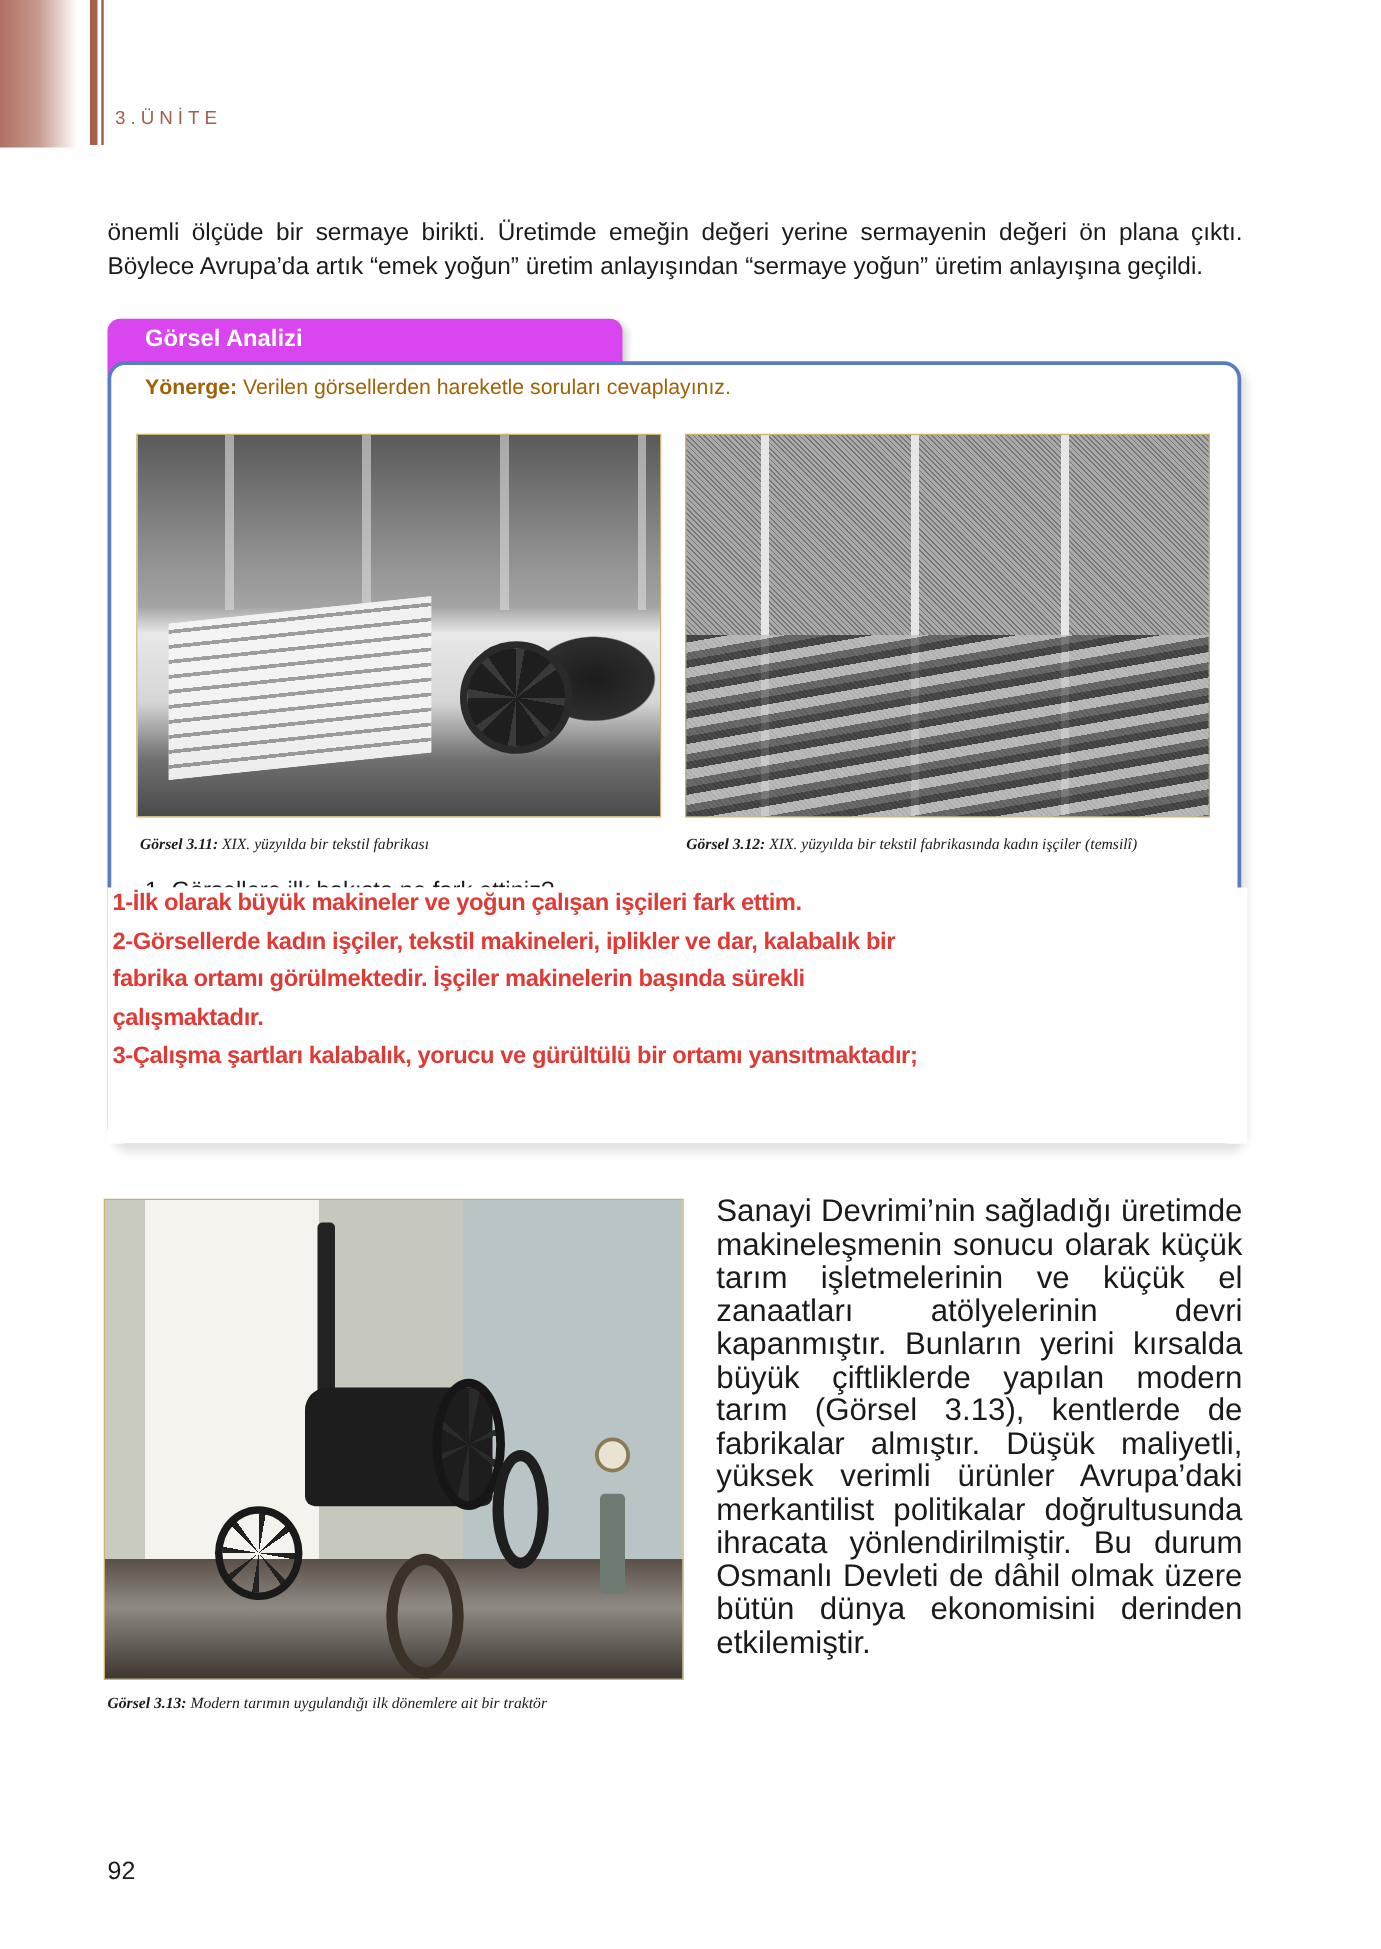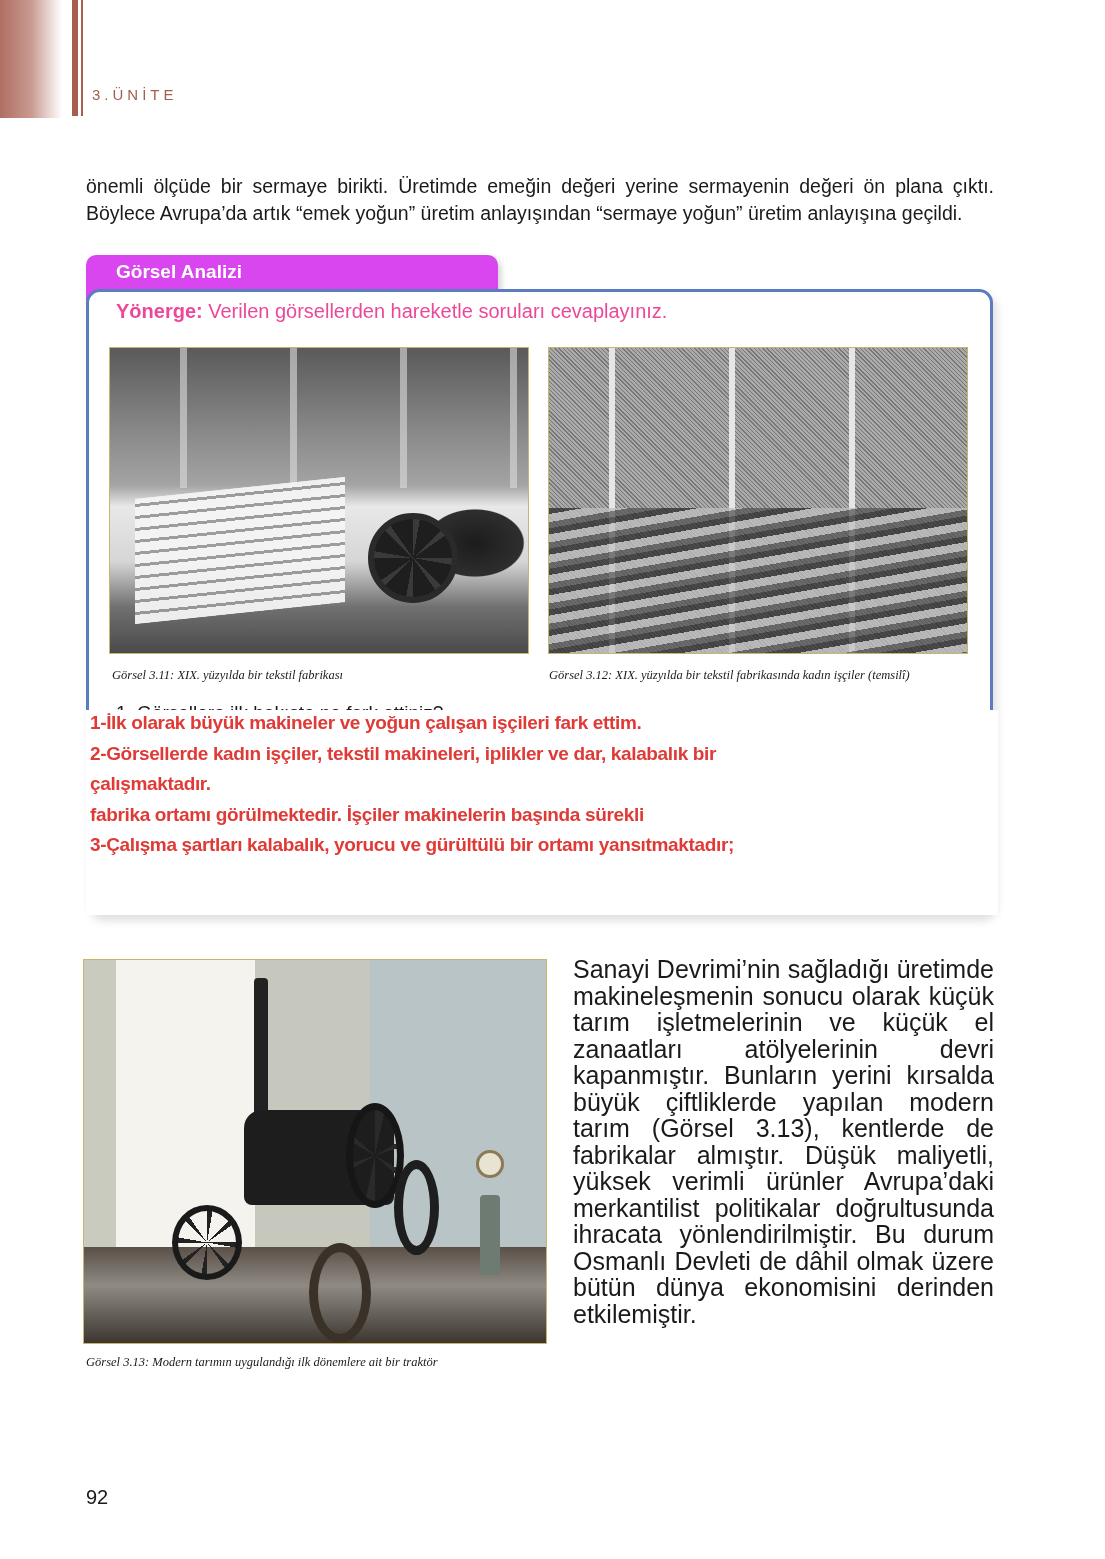--- a/index.html
+++ b/index.html
@@ -15,21 +15,21 @@
   .intro-para { position: absolute; left: 86px; top: 146px; width: 908px; font-size: 19.5px;
     line-height: 26.5px; text-align: justify; color: #1a1a1a; margin-top: 27px; }
 
   .analysis-tab { position: absolute; left: 86px; top: 255px; width: 412px; height: 46px;
     background: #d946ef; border-radius: 10px 10px 0 0; box-shadow: 3px 4px 6px rgba(0,0,0,0.18); }
   .analysis-tab-label { position: absolute; left: 30px; top: 6px; font-size: 19px; font-weight: bold; color: #ffffff; }
 
   .analysis-box { position: absolute; left: 86px; top: 289px; width: 907px; height: 626px;
     background: #ffffff; border: 3px solid #5b7dbf; border-radius: 14px;
     box-shadow: 4px 6px 8px rgba(0,0,0,0.12); }
-  .directive { position: absolute; left: 116px; top: 300px; font-size: 20px; color: #ec4899; }
+  .directive { position: absolute; left: 116px; top: 300px; font-size: 17px; color: #a16207; }
   .directive b { font-weight: bold; }
 
   .photo { position: absolute; border: 1px solid #c8b46a; overflow: hidden; }
   .photo-1 { left: 109px; top: 347px; width: 420px; height: 307px;
     background:
       radial-gradient(ellipse 80px 55px at 365px 195px, #1c1c1c 0%, #2e2e2e 60%, transparent 62%),
       repeating-linear-gradient(90deg, transparent 0 18px, rgba(255,255,255,0.0) 18px 20px),
       linear-gradient(180deg, #5a5a5a 0%, #8d8d8d 30%, #a4a4a4 45%, #e8e8e8 52%, #d6d6d6 70%, #707070 85%, #4a4a4a 100%); }
   .photo-1 .spools { position: absolute; left: 25px; top: 140px; width: 210px; height: 125px;
     background:
@@ -43,21 +43,21 @@
 
   .photo-2 { left: 548px; top: 347px; width: 420px; height: 307px;
     background:
       repeating-linear-gradient(90deg, rgba(255,255,255,0.0) 0 60px, #e6e6e6 60px 66px, rgba(255,255,255,0) 66px 120px),
       repeating-linear-gradient(45deg, #777 0 1px, #aaa 1px 3px),
       linear-gradient(180deg, #8a8a8a 0%, #a8a8a8 40%, #5c5c5c 75%, #3a3a3a 100%); }
   .photo-2 .tables { position: absolute; left: 0; top: 160px; width: 100%; height: 147px;
     background: repeating-linear-gradient(170deg, #2a2a2a 0 6px, #bfbfbf 6px 14px, #555 14px 20px); opacity: 0.75; }
 
   .caption { position: absolute; font-family: "Liberation Serif", serif; font-style: italic; font-size: 12.5px; color: #1a1a1a; }
-  .caption b { font-weight: normal; }
+  .caption b { font-weight: bold; }
   .cap-1 { left: 112px; top: 668px; }
   .cap-2 { left: 549px; top: 668px; }
 
   .hidden-question { position: absolute; left: 116px; top: 700px; width: 800px; height: 10px; overflow: hidden;
     font-size: 19px; color: #1a1a1a; line-height: 26px; }
 
   .answer-overlay { position: absolute; left: 86px; top: 710px; width: 912px; height: 205px; background: #ffffff; }
   .answer-text { position: absolute; left: 90px; top: 708px; width: 905px; font-size: 19px; font-weight: bold;
     color: #e03a36; line-height: 30.5px; letter-spacing: -0.35px; }
   .answer-line { display: block; white-space: nowrap; }
@@ -122,22 +122,22 @@
 <div class="caption cap-2">
   <b>Görsel 3.12:</b><span> XIX. yüzyılda bir tekstil fabrikasında kadın işçiler (temsilî)</span>
 </div>
 
 <div class="hidden-question">1. Görsellere ilk bakışta ne fark ettiniz?</div>
 
 <div class="answer-overlay"></div>
 <div class="answer-text">
   <span class="answer-line">1-İlk olarak büyük makineler ve yoğun çalışan işçileri fark ettim.</span>
   <span class="answer-line">2-Görsellerde kadın işçiler, tekstil makineleri, iplikler ve dar, kalabalık bir</span>
+  <span class="answer-line">fabrika ortamı görülmektedir. İşçiler makinelerin başında sürekli</span>
   <span class="answer-line">çalışmaktadır.</span>
-  <span class="answer-line">fabrika ortamı görülmektedir. İşçiler makinelerin başında sürekli</span>
   <span class="answer-line">3-Çalışma şartları kalabalık, yorucu ve gürültülü bir ortamı yansıtmaktadır;</span>
 </div>
 
 <div class="photo photo-3" title="color photo of an early tractor in a museum room with a pressure gauge">
   <div class="chimney"></div>
   <div class="tractor-body"></div>
   <div class="flywheel"></div>
   <div class="wheel-rr"></div>
   <div class="wheel-fl"></div>
   <div class="wheel-fr"></div>

